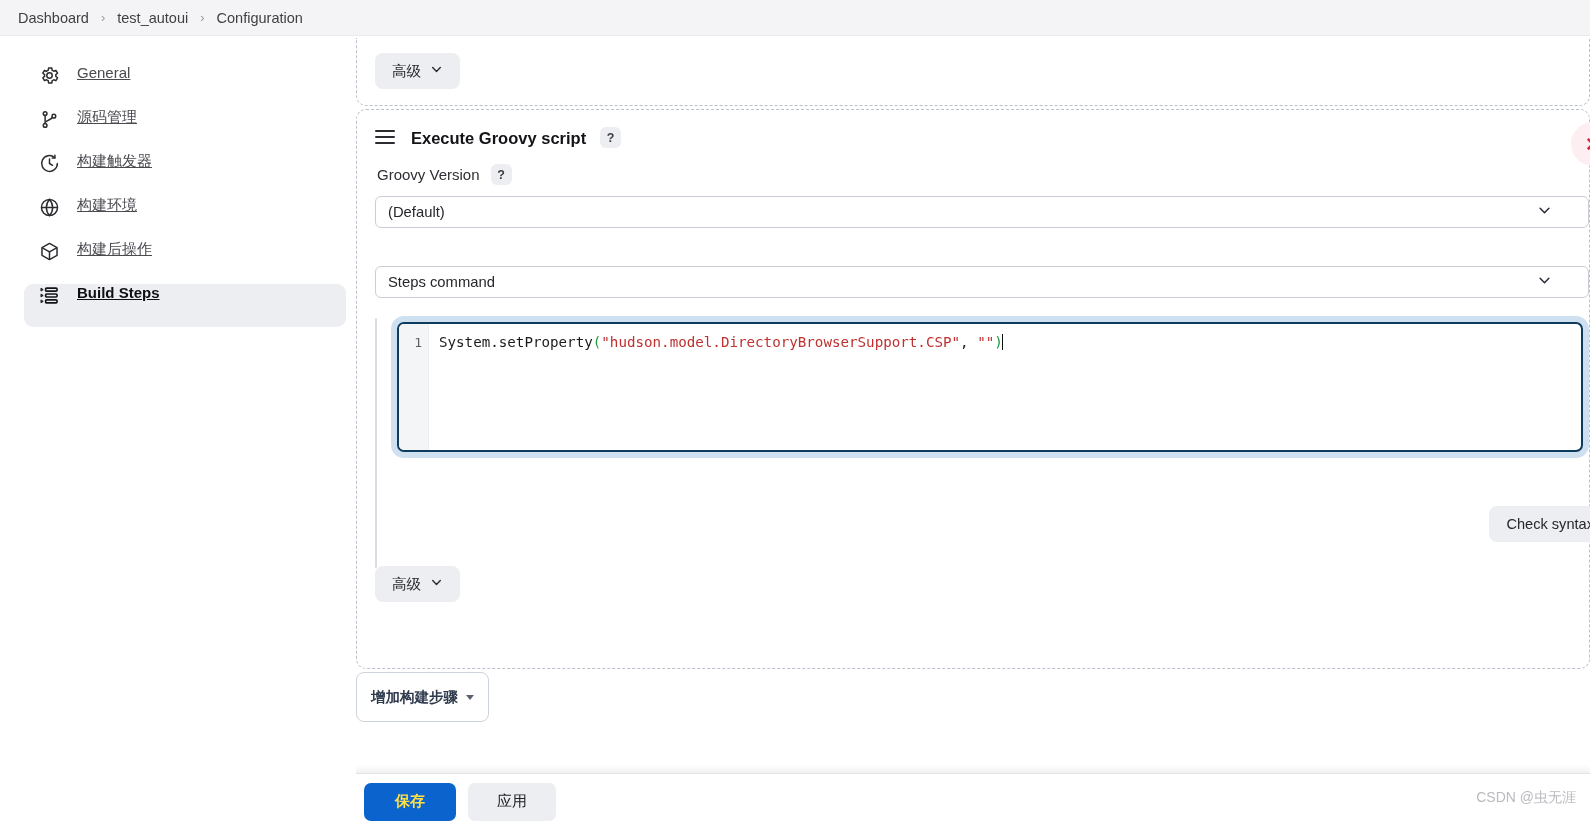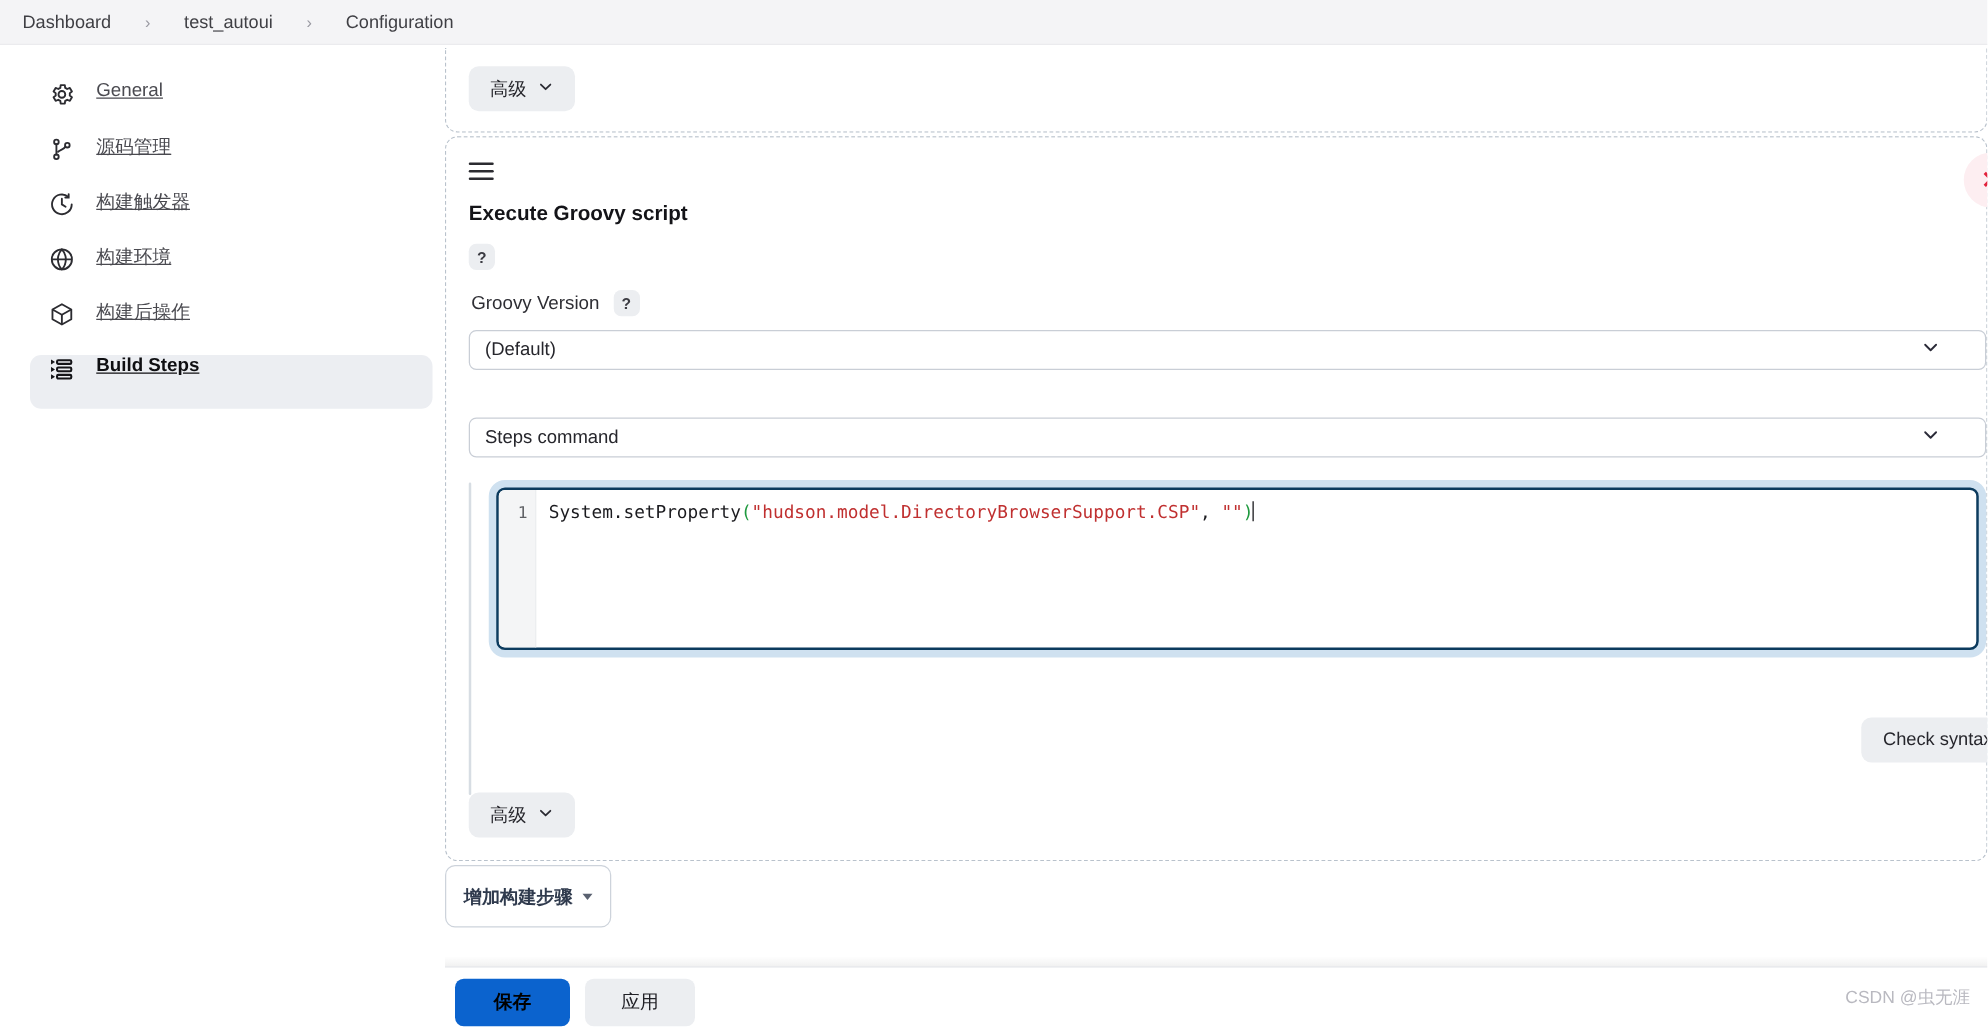--- a/index.html
+++ b/index.html
@@ -13,21 +13,21 @@
   }
 
   
   #breadcrumb-bar {
     height: 36px;
     background: #f4f4f6;
     border-bottom: 1px solid #ebebee;
     display: flex;
     align-items: center;
     padding-left: 12px;
-    gap: 17px;
+    gap: 2px;
   }
   .crumb {
     font-size: 14.5px;
     color: #3f3f44;
     padding: 2px 6px;
     border-radius: 4px;
     white-space: nowrap;
   }
   .crumb-sep {
     color: #9a9aa2;
@@ -112,24 +112,23 @@
   #panel-previous .adv-wrap { padding-bottom: 16px; }
 
   #panel-groovy {
     padding: 16px 0 18px 18px;
     min-height: 560px;
   }
 
   
   .panel-head {
     display: flex;
-    align-items: flex-start;
+    align-items: flex-end;
     gap: 14px;
     margin-bottom: 16px;
-    flex-direction: column;
   }
   .drag-handle {
     width: 22px; height: 22px;
     display: flex; flex-direction: column; justify-content: center; gap: 4px;
     cursor: grab;
   }
   .drag-handle i {
     display: block; height: 1.8px; width: 20px;
     background: #2b2b30; border-radius: 1px;
   }
@@ -325,21 +324,21 @@
   }
   #bar-shadow {
     position: absolute;
     left: 356px; right: 0; bottom: 56px;
     height: 8px;
     background: linear-gradient(to top, rgba(0,0,0,0.055), rgba(0,0,0,0));
     pointer-events: none;
   }
   .btn-primary {
     background: #0b63ce;
-    color: #000000;
+    color: #fde047;
     border: none;
     border-radius: 7px;
     height: 38px;
     min-width: 92px;
     font-size: 15px;
     font-weight: 700;
     font-family: inherit;
     cursor: pointer;
   }
   .btn-secondary {

